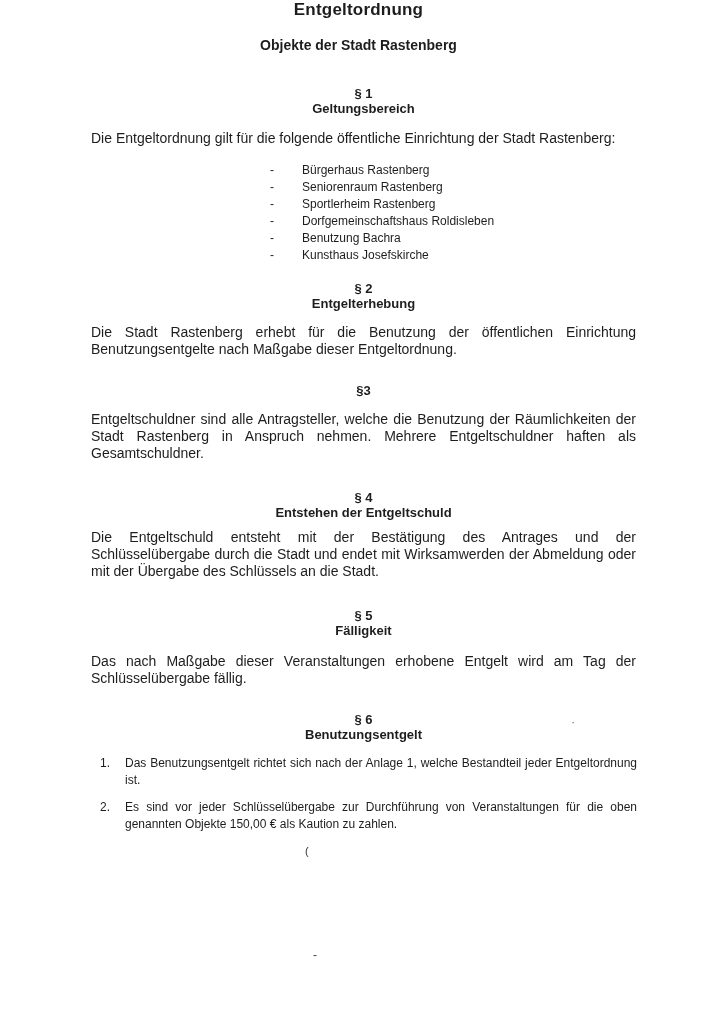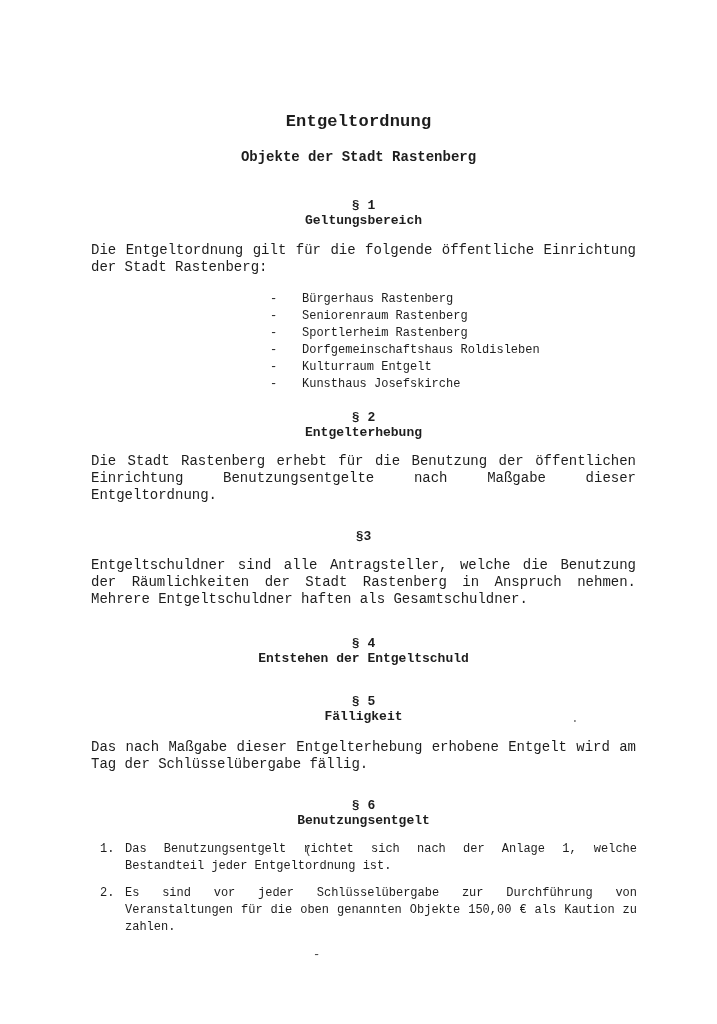--- a/index.html
+++ b/index.html
@@ -5,24 +5,23 @@
   html, body {
     margin: 0;
     padding: 0;
     background: #ffffff;
   }
   .page {
     position: relative;
     width: 717px;
     height: 1024px;
     box-sizing: border-box;
-    padding-top: 112px;
     background: #ffffff;
     overflow: hidden;
-    font-family: Liberation Mono, monospace;
+    font-family: Liberation Sans, sans-serif;
     color: #1d1d1d;
     -webkit-font-smoothing: antialiased;
   }
   .content {
     margin-left: 90px;
     width: 547px;
   }
   .doc-title {
     margin: 0;
     font-size: 17px;
@@ -142,21 +141,21 @@
         <div class="dash-item">
           <span class="dash-marker">-</span>
           <span>Sportlerheim Rastenberg</span>
         </div>
         <div class="dash-item">
           <span class="dash-marker">-</span>
           <span>Dorfgemeinschaftshaus Roldisleben</span>
         </div>
         <div class="dash-item">
           <span class="dash-marker">-</span>
-          <span>Kulturraum Entgelt</span>
+          <span>Benutzung Bachra</span>
         </div>
         <div class="dash-item">
           <span class="dash-marker">-</span>
           <span>Kunsthaus Josefskirche</span>
         </div>
       </div>
     </section>
 
     <section>
       <div class="sec-head sh2">
@@ -171,28 +170,29 @@
         <div>§3</div>
       </div>
       <p class="body-par p3">Entgeltschuldner sind alle Antragsteller, welche die Benutzung der Räumlichkeiten der Stadt Rastenberg in Anspruch nehmen. Mehrere Entgeltschuldner haften als Gesamtschuldner.</p>
     </section>
 
     <section>
       <div class="sec-head sh4">
         <div>§ 4</div>
         <div>Entstehen der Entgeltschuld</div>
       </div>
+      <p class="body-par p4">Die Entgeltschuld entsteht mit der Bestätigung des Antrages und der Schlüsselübergabe durch die Stadt und endet mit Wirksamwerden der Abmeldung oder mit der Übergabe des Schlüssels an die Stadt.</p>
     </section>
 
     <section>
       <div class="sec-head sh5">
         <div>§ 5</div>
         <div>Fälligkeit</div>
       </div>
-      <p class="body-par p5">Das nach Maßgabe dieser Entgelterhebung erhobene Entgelt wird am Tag der Schlüsselübergabe fällig.</p>
+      <p class="body-par p5">Das nach Maßgabe dieser Veranstaltungen erhobene Entgelt wird am Tag der Schlüsselübergabe fällig.</p>
     </section>
 
     <section>
       <div class="sec-head sh6">
         <div>§ 6</div>
         <div>Benutzungsentgelt</div>
       </div>
       <div class="num-list">
         <div class="num-item">
           <span class="num-marker">1.</span>

